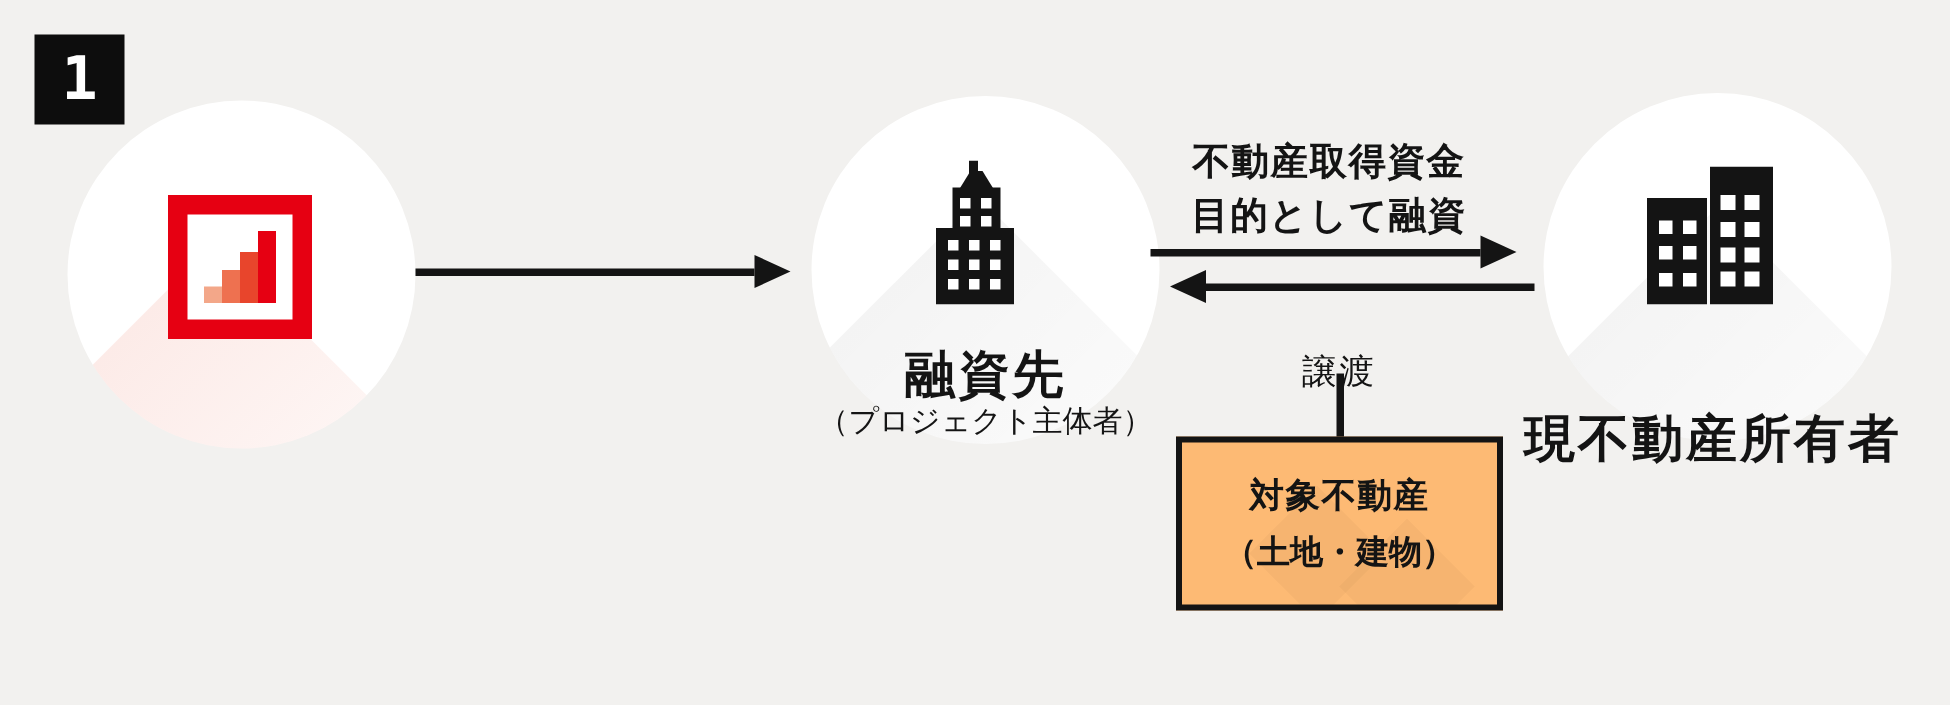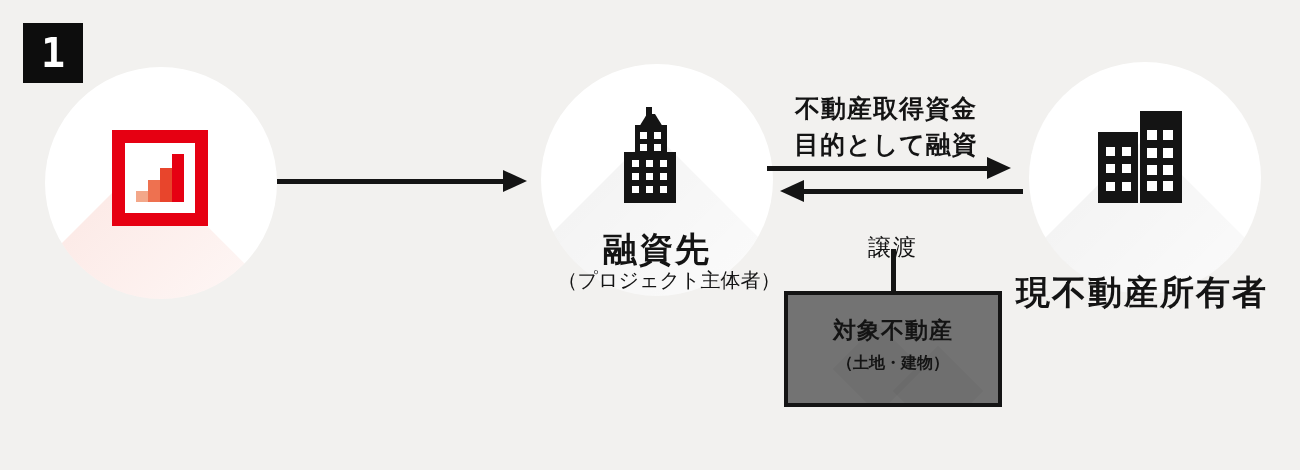--- a/index.html
+++ b/index.html
@@ -32,41 +32,41 @@
   .c2 .icon-wrap{left:83px;top:43px;}
   .c3 .icon-wrap{left:69px;top:49px;}
   
   .lbl{position:absolute;text-align:center;z-index:5;}
   .arrow-label{font-weight:700;font-size:25px;line-height:37px;letter-spacing:1px;}
   .loan-label{left:253px;top:90px;width:300px;}
   .pay-label{left:736px;top:79px;width:300px;line-height:36px;margin-top:11px;}
   .transfer-label{left:843px;top:216px;width:100px;font-weight:400;font-size:23px;letter-spacing:2px;margin-top:16px;}
   .node-label{font-weight:700;font-size:34px;letter-spacing:2px;}
   .borrower-label{left:557px;top:227px;width:200px;}
-  .borrower-sublabel{left:534px;top:267px;width:270px;font-weight:500;font-size:20px;letter-spacing:0px;}
+  .borrower-sublabel{left:522px;top:267px;width:270px;font-weight:500;font-size:20px;letter-spacing:0px;}
   .owner-label{left:992px;top:226px;width:300px;margin-top:44px;}
   
   .hline{position:absolute;height:5px;background:#141414;z-index:4;}
   .a1-line{left:277px;top:179px;width:226px;}
   .a2-line{left:767px;top:166px;width:220px;}
   .a3-line{left:803px;top:189px;width:220px;}
   .head{position:absolute;width:0;height:0;border-style:solid;z-index:4;}
   .head-right{border-width:11px 0 11px 24px;border-color:transparent transparent transparent #141414;}
   .head-left{border-width:11px 24px 11px 0;border-color:transparent #141414 transparent transparent;}
   .a1-head{left:503px;top:170px;}
   .a2-head{left:987px;top:157px;}
   .a3-head{left:780px;top:180px;}
   .vline{position:absolute;left:891px;top:249px;width:5px;height:44px;background:#141414;z-index:4;}
   
   .pbox{
-    position:absolute;left:784px;top:291px;width:218px;height:116px;background:#737373;
+    position:absolute;left:784px;top:291px;width:218px;height:116px;background:#fdba74;
     border:4px solid #141414;box-sizing:border-box;z-index:5;overflow:hidden;text-align:center;
   }
   .pbox-title{position:absolute;left:0;top:20px;width:100%;font-weight:700;font-size:23px;letter-spacing:1px;}
-  .pbox-sub{position:absolute;left:0;top:58px;width:100%;font-weight:700;font-size:16px;}
+  .pbox-sub{position:absolute;left:0;top:58px;width:100%;font-weight:700;font-size:22px;}
   .wm{position:absolute;background:rgba(0,0,0,0.028);transform:rotate(45deg);}
   .wm1{width:64px;height:64px;left:58px;top:42px;}
   .wm2{width:64px;height:64px;left:118px;top:64px;}
 </style>
 </head>
 <body>
 
 <div class="stage">
 
   <div class="badge">

